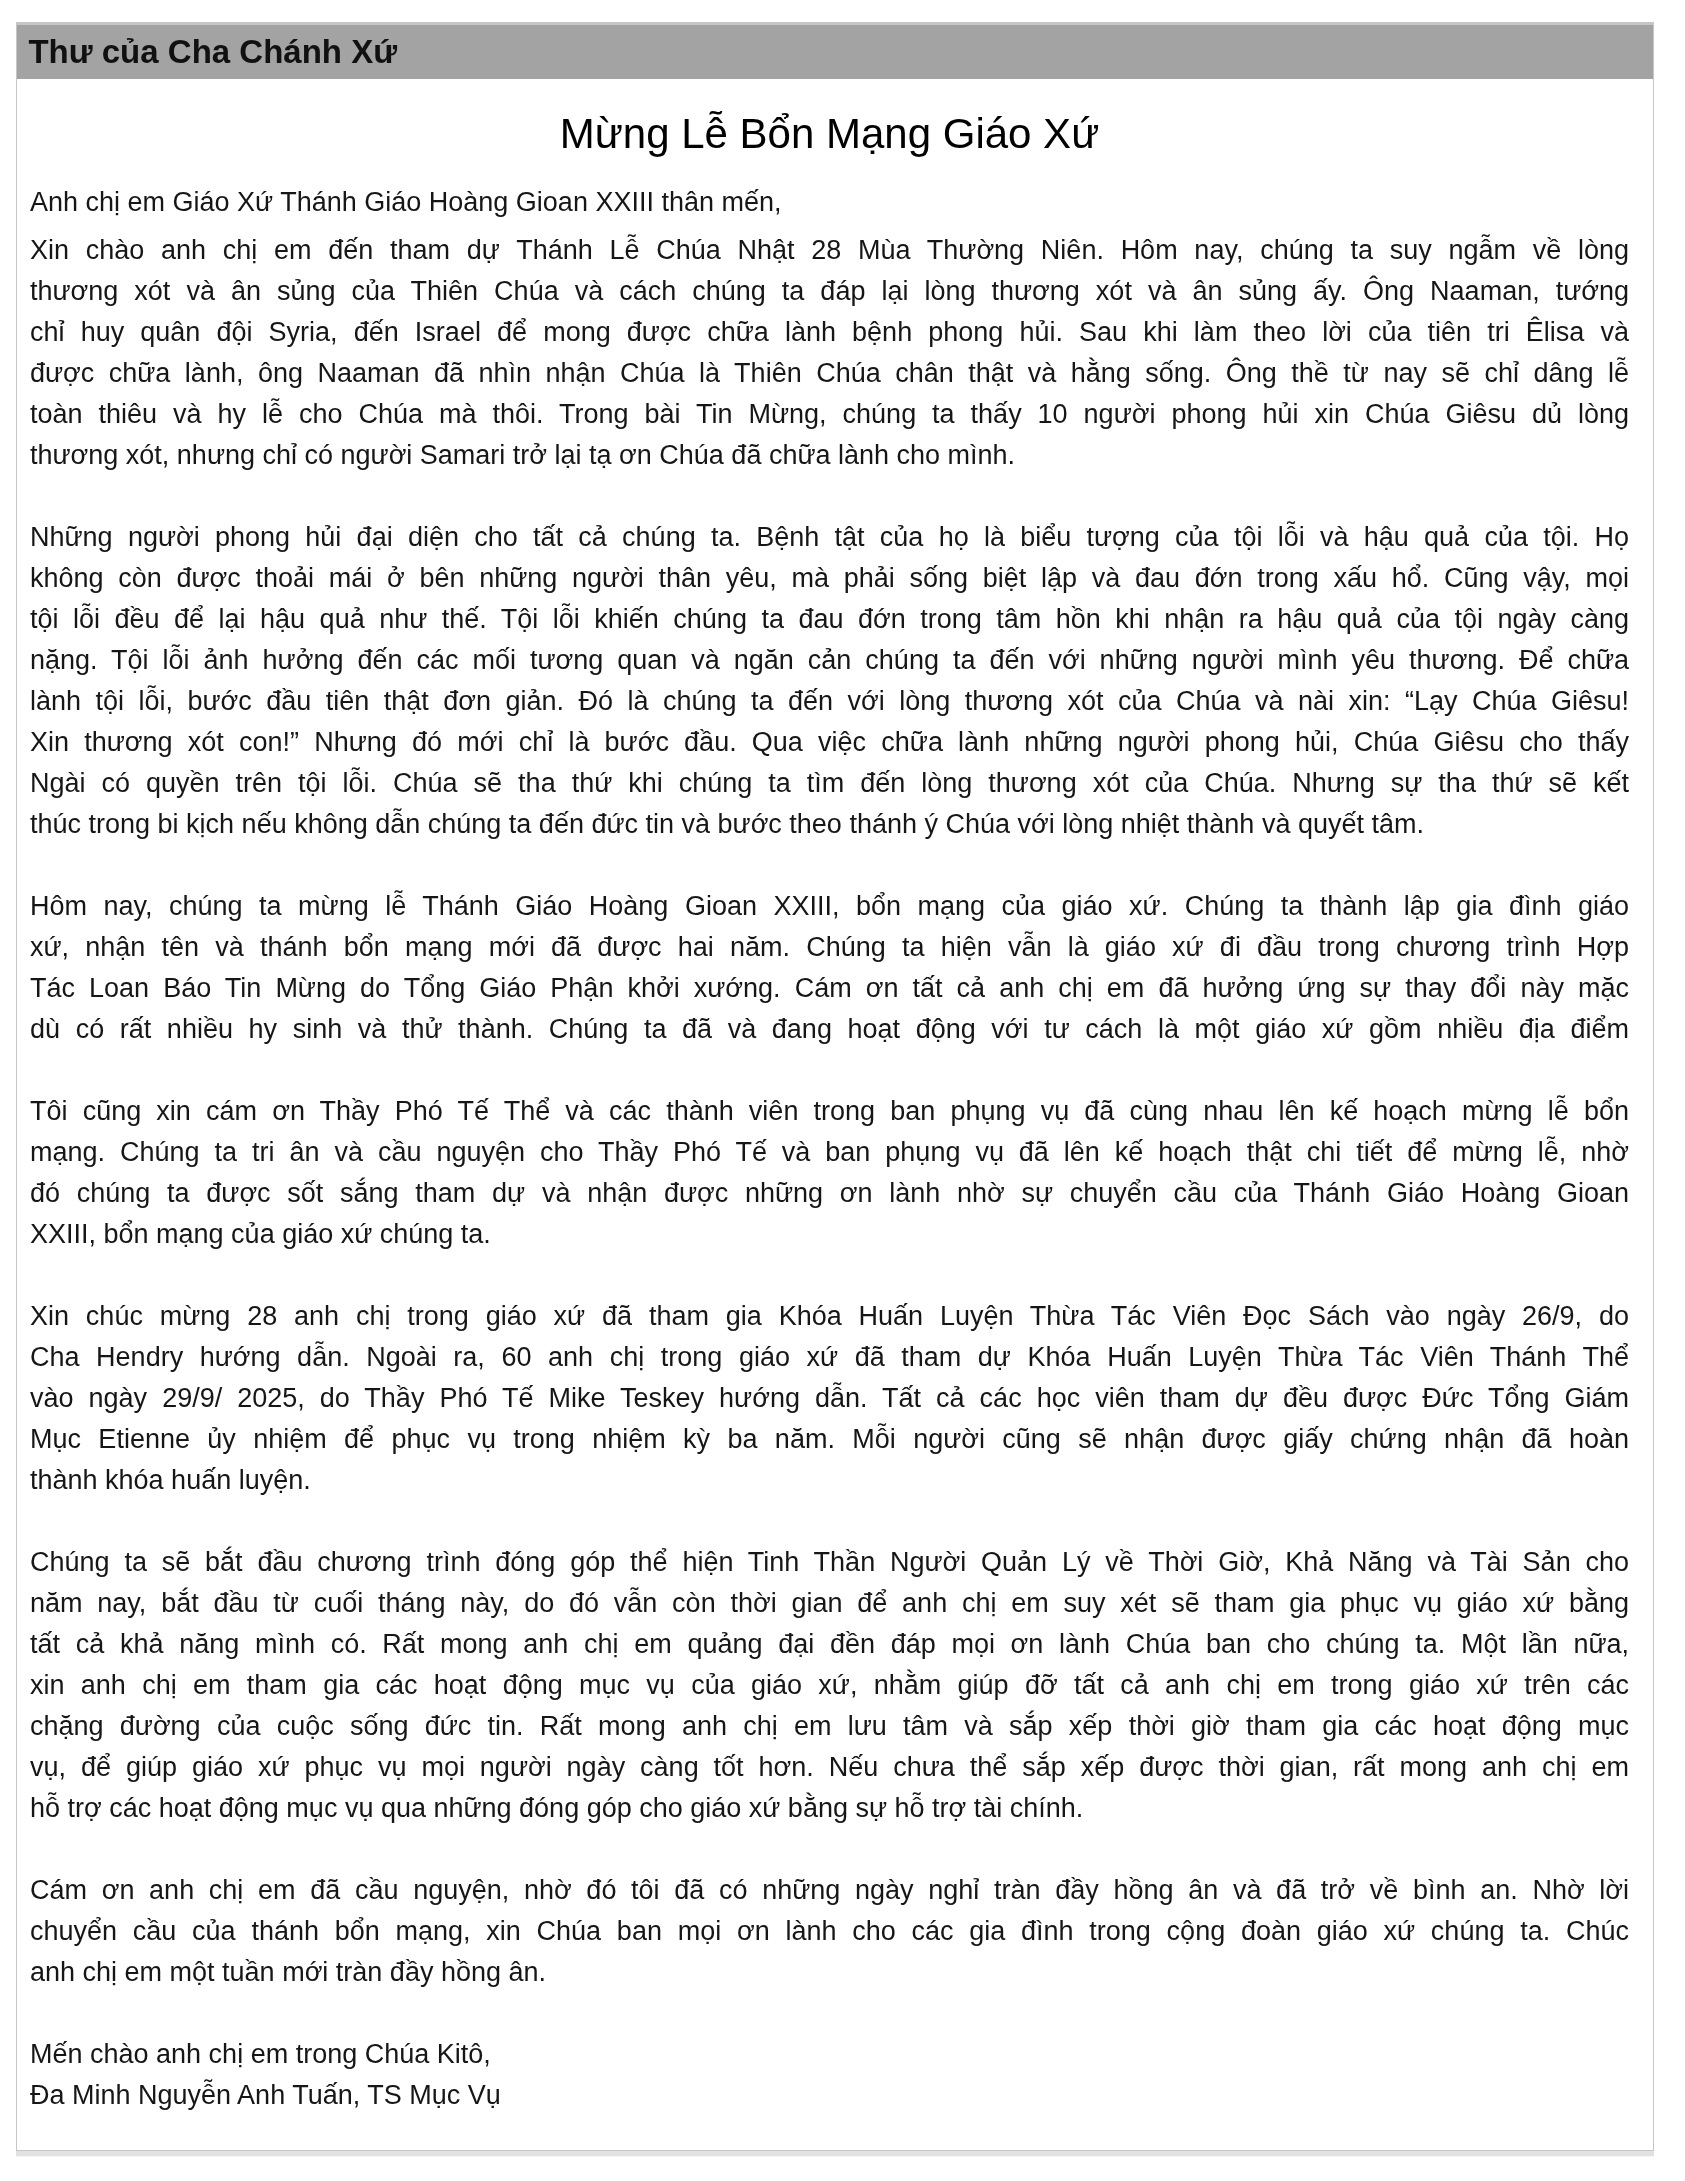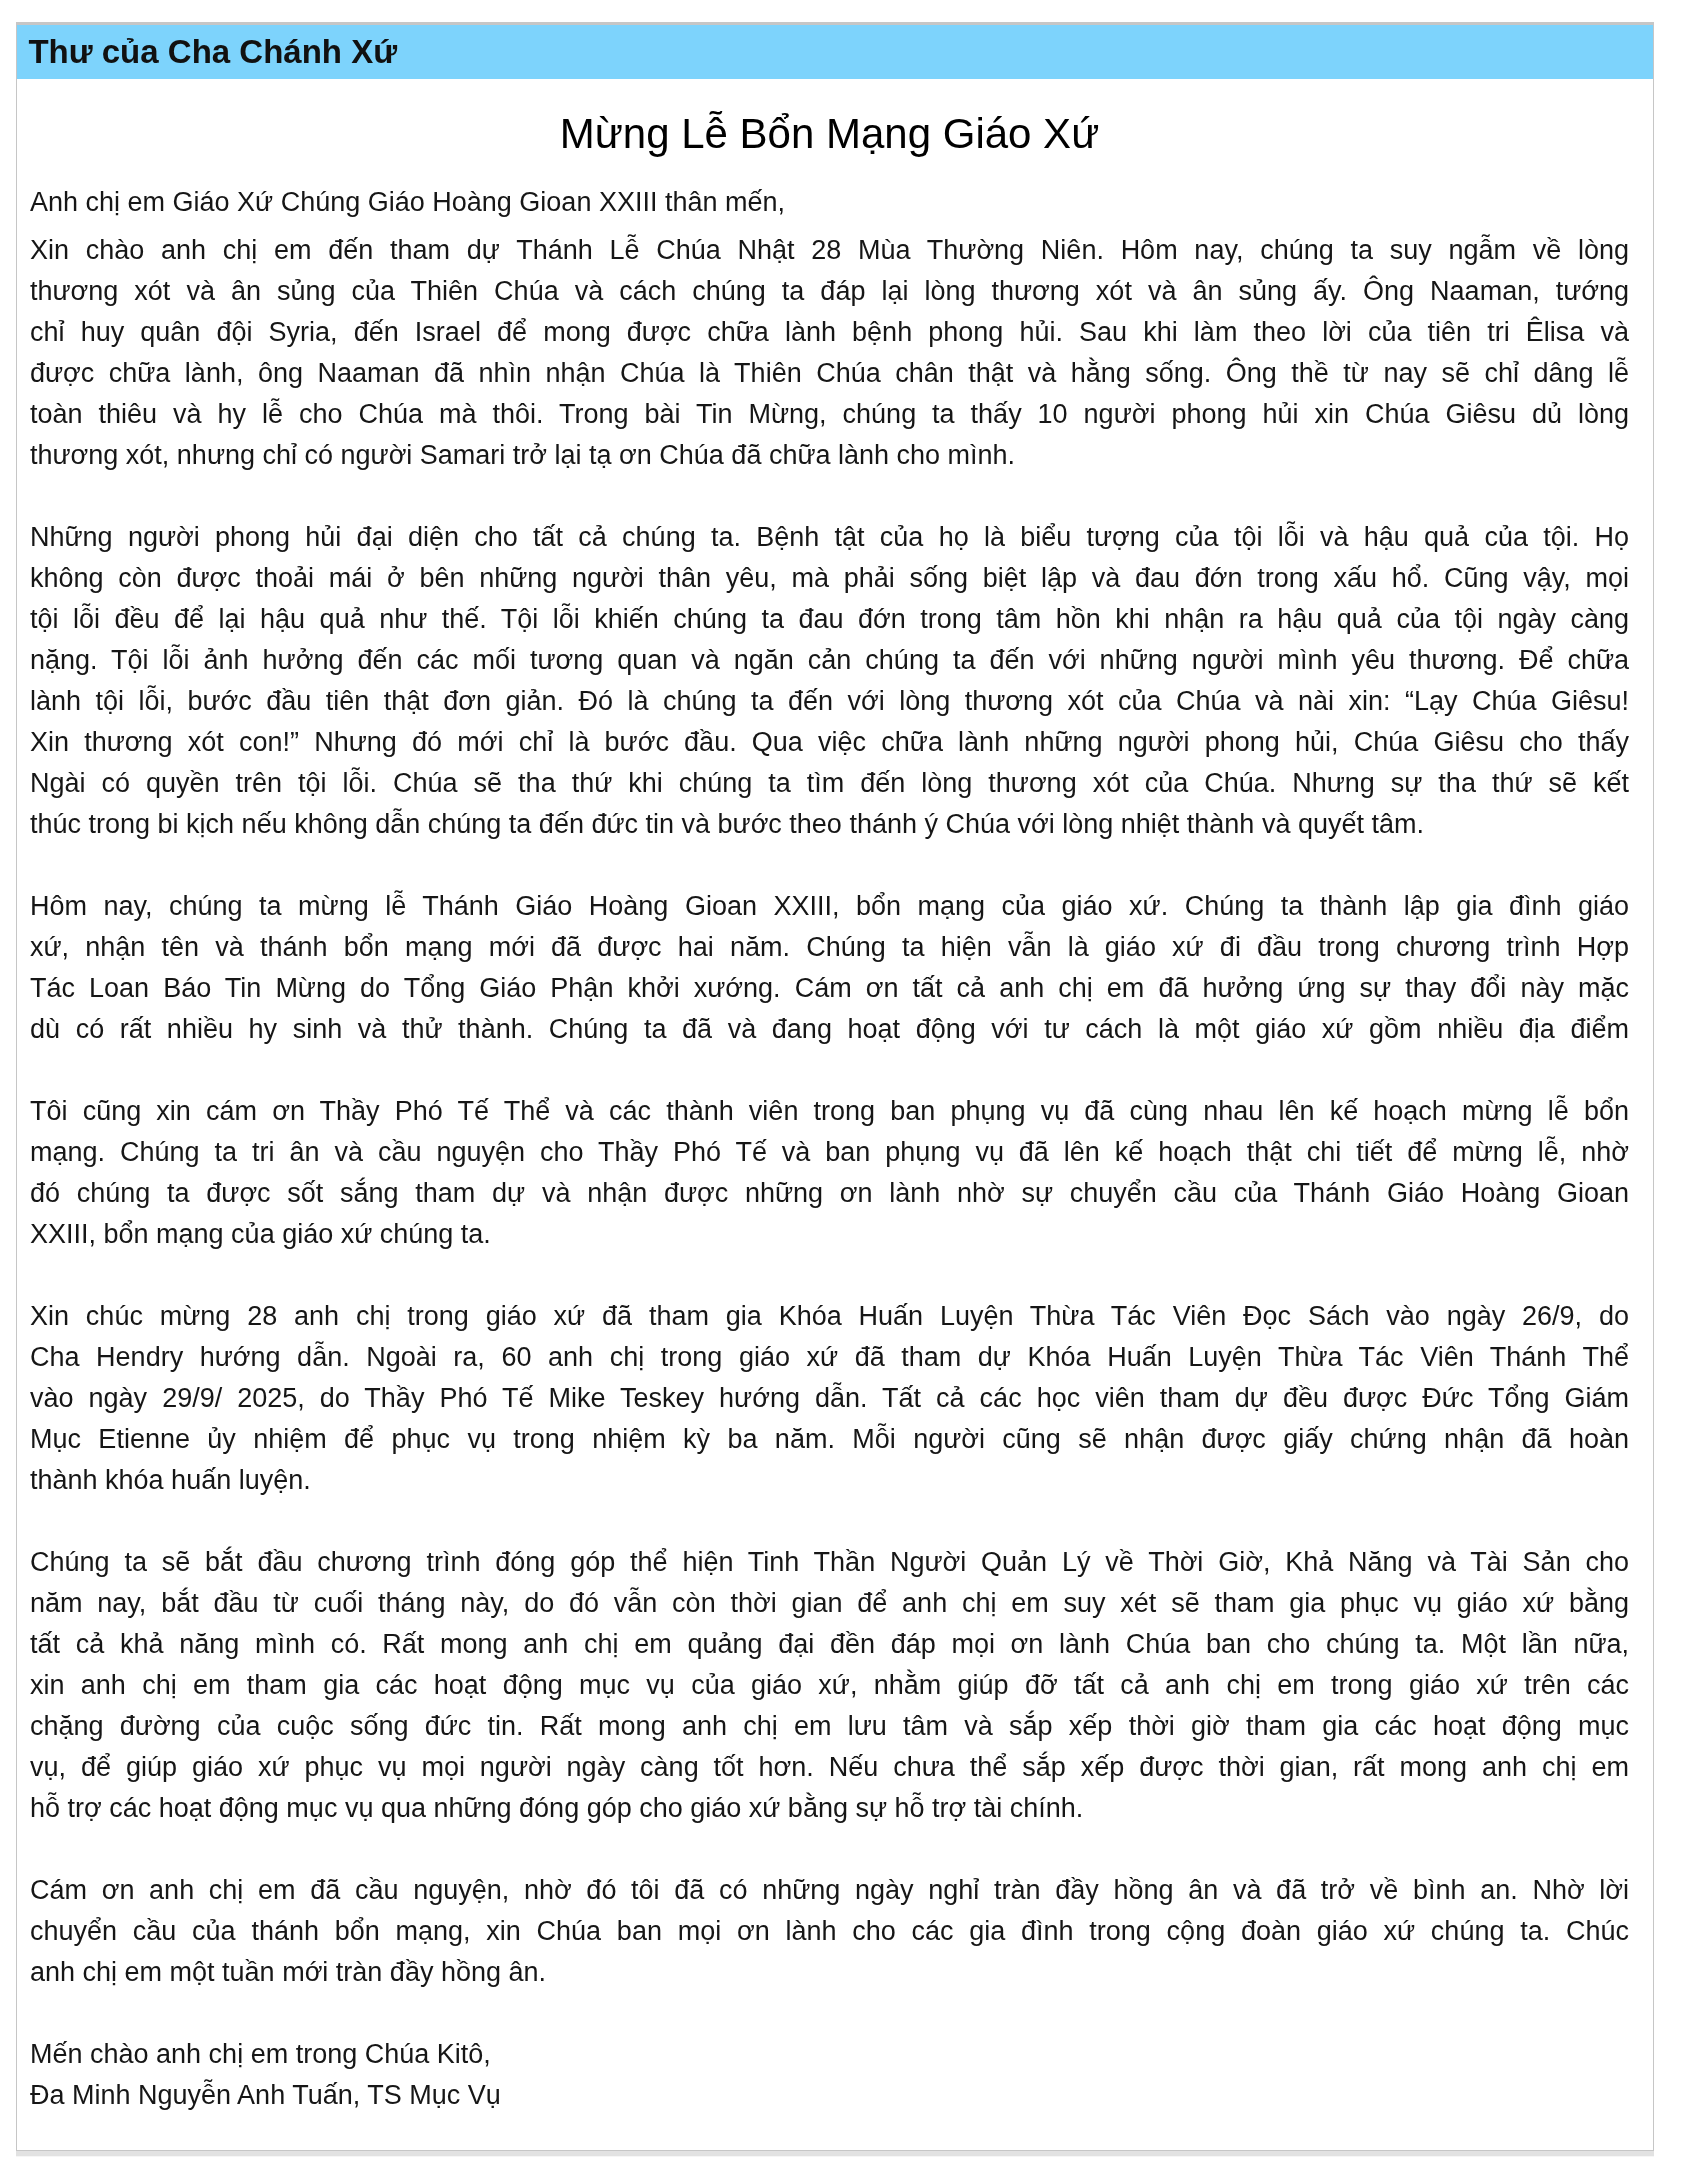--- a/index.html
+++ b/index.html
@@ -58,28 +58,28 @@
   }
   .line.just {
     text-align: justify;
     text-align-last: justify;
   }
 </style>
 </head>
 <body style="background: rgb(255, 255, 255);">
 
 <div class="page-box" style="border-color: rgb(198, 198, 198);">
-  <div class="header-bar" style="background: #7dd3fc;">
+  <div class="header-bar" style="background: #a3a3a3;">
     <span class="header-title">Thư của Cha Chánh Xứ</span>
   </div>
   <div class="content">
     <h1 class="title">Mừng Lễ Bổn Mạng Giáo Xứ</h1>
     <div id="letter-body">
         <div class="block gap-none">
-          <div class="line">Anh chị em Giáo Xứ Chúng Giáo Hoàng Gioan XXIII thân mến,</div>
+          <div class="line">Anh chị em Giáo Xứ Thánh Giáo Hoàng Gioan XXIII thân mến,</div>
         </div>
         <div class="block gap-small">
           <div class="line just">Xin chào anh chị em đến tham dự Thánh Lễ Chúa Nhật 28 Mùa Thường Niên. Hôm nay, chúng ta suy ngẫm về lòng</div>
           <div class="line just">thương xót và ân sủng của Thiên Chúa và cách chúng ta đáp lại lòng thương xót và ân sủng ấy. Ông Naaman, tướng</div>
           <div class="line just">chỉ huy quân đội Syria, đến Israel để mong được chữa lành bệnh phong hủi. Sau khi làm theo lời của tiên tri Êlisa và</div>
           <div class="line just">được chữa lành, ông Naaman đã nhìn nhận Chúa là Thiên Chúa chân thật và hằng sống. Ông thề từ nay sẽ chỉ dâng lễ</div>
           <div class="line just">toàn thiêu và hy lễ cho Chúa mà thôi. Trong bài Tin Mừng, chúng ta thấy 10 người phong hủi xin Chúa Giêsu dủ lòng</div>
           <div class="line">thương xót, nhưng chỉ có người Samari trở lại tạ ơn Chúa đã chữa lành cho mình.</div>
         </div>
         <div class="block gap-normal">

